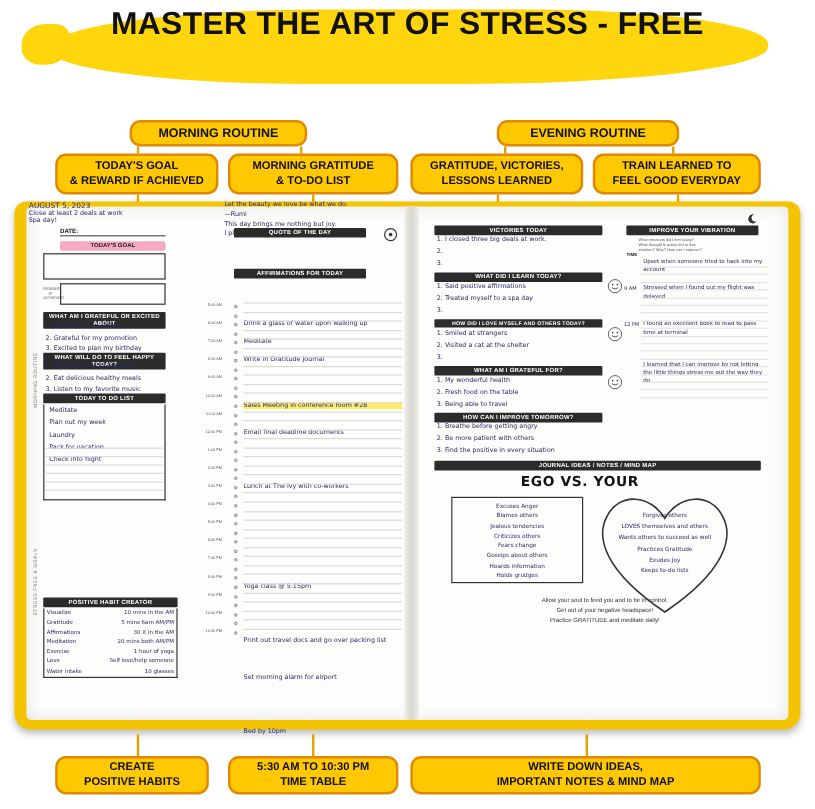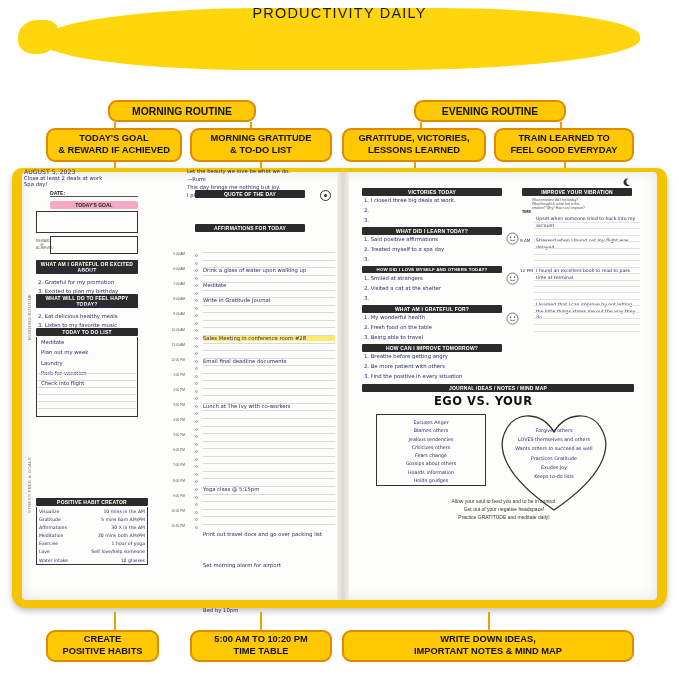--- a/index.html
+++ b/index.html
@@ -127,21 +127,21 @@
   .moon { position:absolute; width:9px;height:9px; }
   .target { position:absolute; width:11px; height:11px; border:1px solid #333; border-radius:50%; }
   .target:after{content:"";position:absolute;left:3px;top:3px;width:3px;height:3px;background:#333;border-radius:50%;}
 </style>
 </head>
 <body>
 
 <div class="header">
   <div class="brush"></div>
   <div class="hdr-text">
-    <div class="hdr-sub">PRODUCTIVITY DAILY</div>
+    <div class="hdr-main">MASTER THE ART OF STRESS - FREE</div>
   </div>
 </div>
 
 <div class="cal big" style="left:108px; top:100px; width:148px; height:22px;">MORNING ROUTINE</div>
 <div class="cal big" style="left:414px; top:100px; width:152px; height:22px;">EVENING ROUTINE</div>
 
 <div class="cal" style="left:46px; top:128px; width:136px; height:34px; white-space:pre-line;">TODAY'S GOAL
 &amp; REWARD IF ACHIEVED</div>
 <div class="cal" style="left:190px; top:128px; width:142px; height:34px; white-space:pre-line;">MORNING GRATITUDE
 &amp; TO-DO LIST</div>
@@ -517,22 +517,22 @@
           <div class="hand" style="font-size: 4.8px; margin-bottom: 4.2px;">Keeps to-do lists</div>
         </div>
 
       <div class="foot-note" style="left:60px; top:330px; width:180px; white-space:pre-line; line-height:1.55;">Allow your soul to feed you and to be in control.
 Get out of your negative headspace!
 Practice GRATITUDE and meditate daily!</div>
     </div>
   </div>
 </div>
 
-<div class="cal" style="left:46px; top:630px; width:113px; height:32px; white-space:pre-line;">CREATE
+<div class="cal" style="left:46px; top:630px; width:128px; height:32px; white-space:pre-line;">CREATE
 POSITIVE HABITS</div>
-<div class="cal" style="left:190px; top:630px; width:142px; height:32px; white-space:pre-line;">5:00 AM TO 10:20 PM
+<div class="cal" style="left:190px; top:630px; width:142px; height:32px; white-space:pre-line;">5:30 AM TO 10:30 PM
 TIME TABLE</div>
 <div class="cal" style="left:342px; top:630px; width:292px; height:32px; white-space:pre-line;">WRITE DOWN IDEAS,
 IMPORTANT NOTES &amp; MIND MAP</div>
 
 <div class="leader" style="left:114px; top:612px; height:18px;"></div>
 <div class="leader" style="left:260px; top:612px; height:18px;"></div>
 <div class="leader" style="left:488px; top:612px; height:18px;"></div>
 
 </body></html>

